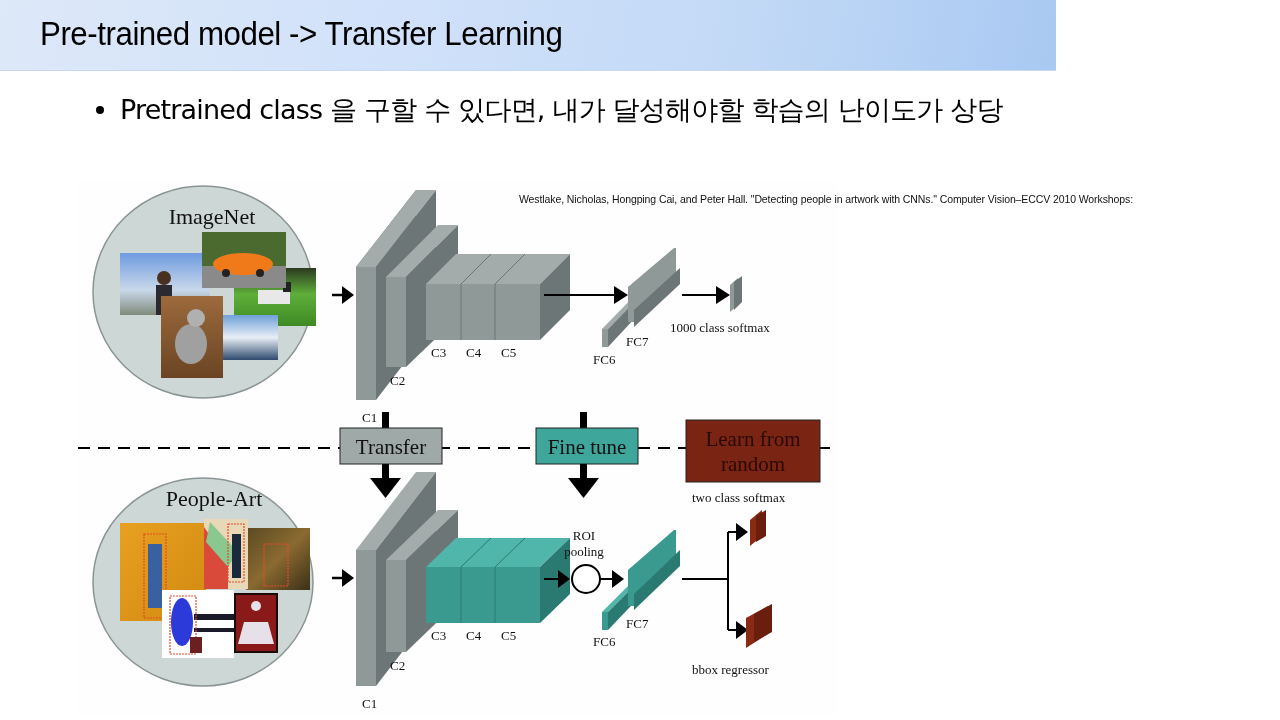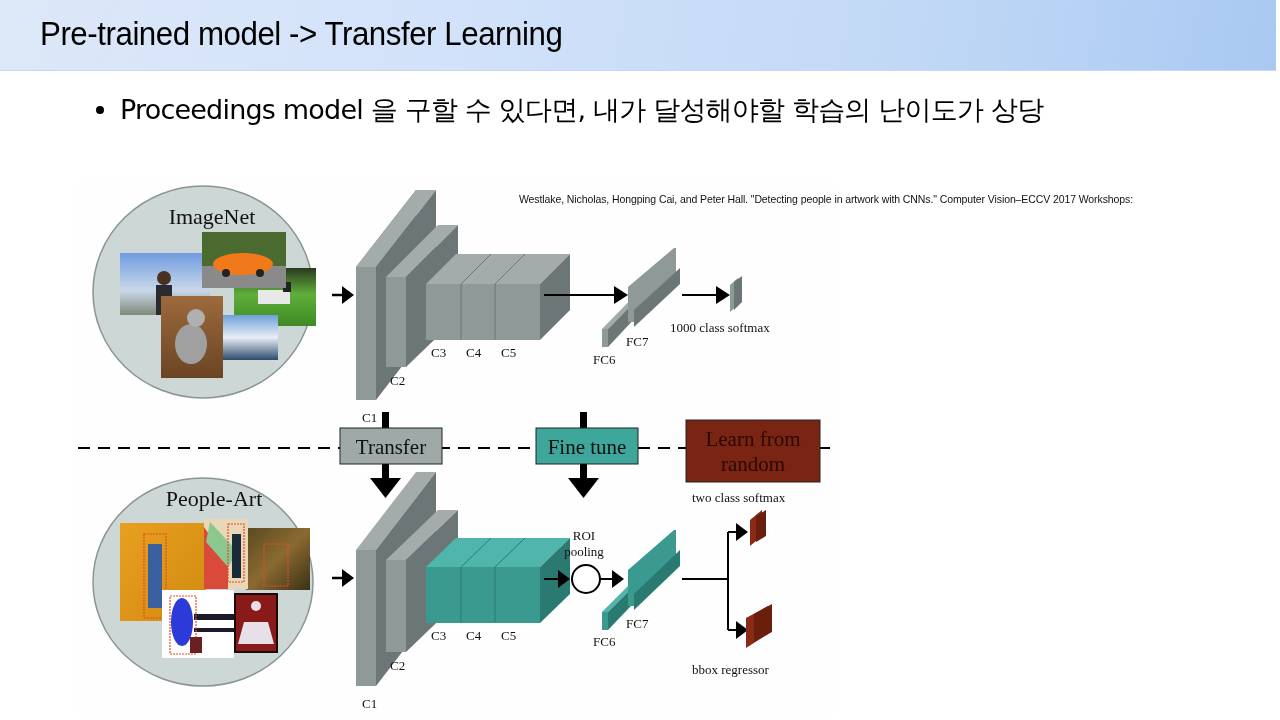--- a/index.html
+++ b/index.html
@@ -1,20 +1,20 @@
 <!DOCTYPE html>
 <html><head>
   <meta charset="utf-8">
   <style>
     * { margin: 0; padding: 0; box-sizing: border-box; }
     html, body { width: 1280px; height: 720px; overflow: hidden; background: #ffffff; }
     body { position: relative; font-family: "Liberation Sans", sans-serif; }
 
     .title-bar {
-      position: absolute; left: 0; top: 0; width: 1276px; height: 71px;
+      position: absolute; left: 0; top: 0; width: 1056px; height: 71px;
       background: linear-gradient(100deg, #dde8f8 0%, #d2e2fa 35%, #c2d9f6 70%, #a9c9f2 100%);
       border-bottom: 1px solid #c8d8f2;
     }
     .title-text {
       position: absolute; left: 40px; top: 14px;
       font-family: "Liberation Sans", sans-serif;
       font-size: 34px; color: #000; letter-spacing: -0.5px;
       transform: scaleX(0.92); transform-origin: left center;
     }
 
@@ -45,21 +45,21 @@
 </head>
 <body>
 
 <div class="title-bar">
   <div class="title-text">Pre-trained model -&gt; Transfer Learning</div>
 </div>
 
 <div class="bullet-area">
   <div class="bullet-dot"></div>
   <div class="bullet-text">
-    <div>Proceedings model 을 구할 수 있다면, 내가 달성해야할 학습의 난이도가 상당</div>
+    <div>Pretrained class 을 구할 수 있다면, 내가 달성해야할 학습의 난이도가 상당</div>
   </div>
 </div>
 
 <div class="figure">
   <svg width="760" height="532" viewBox="0 0 760 532" xmlns="http://www.w3.org/2000/svg">
     <defs>
       <linearGradient id="sky" x1="0" y1="0" x2="0" y2="1">
         <stop offset="0" stop-color="#6f9be0"></stop>
           <stop offset="0.6" stop-color="#c9d8ea"></stop>
           <stop offset="1" stop-color="#7f8a7a"></stop>
@@ -295,14 +295,14 @@
     </g>
     <g>
       <polygon points="668,436 690,424 690,452 668,466" fill="#8b2a14"></polygon>
       <polygon points="676,432 694,422 694,450 676,460" fill="#6a1e0d"></polygon>
     </g>
     <text x="614" y="492" font-size="13" fill="#111">bbox regressor</text>
   </svg>
 </div>
 
 <div class="citation">
-  <div>Westlake, Nicholas, Hongping Cai, and Peter Hall. "Detecting people in artwork with CNNs." Computer Vision–ECCV 2017 Workshops:</div>
+  <div>Westlake, Nicholas, Hongping Cai, and Peter Hall. "Detecting people in artwork with CNNs." Computer Vision–ECCV 2010 Workshops:</div>
 </div>
 
 </body></html>

